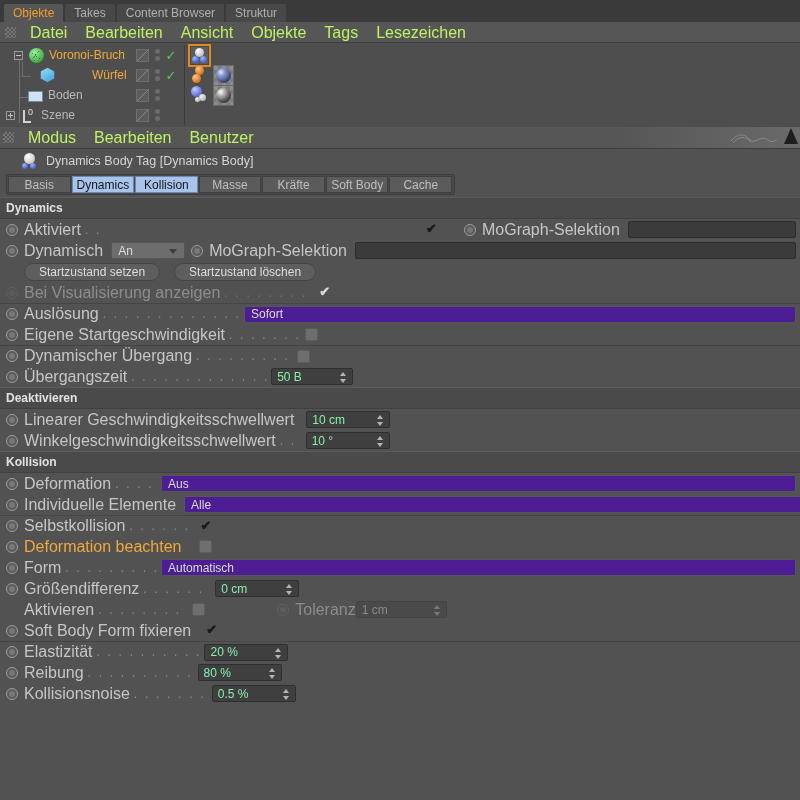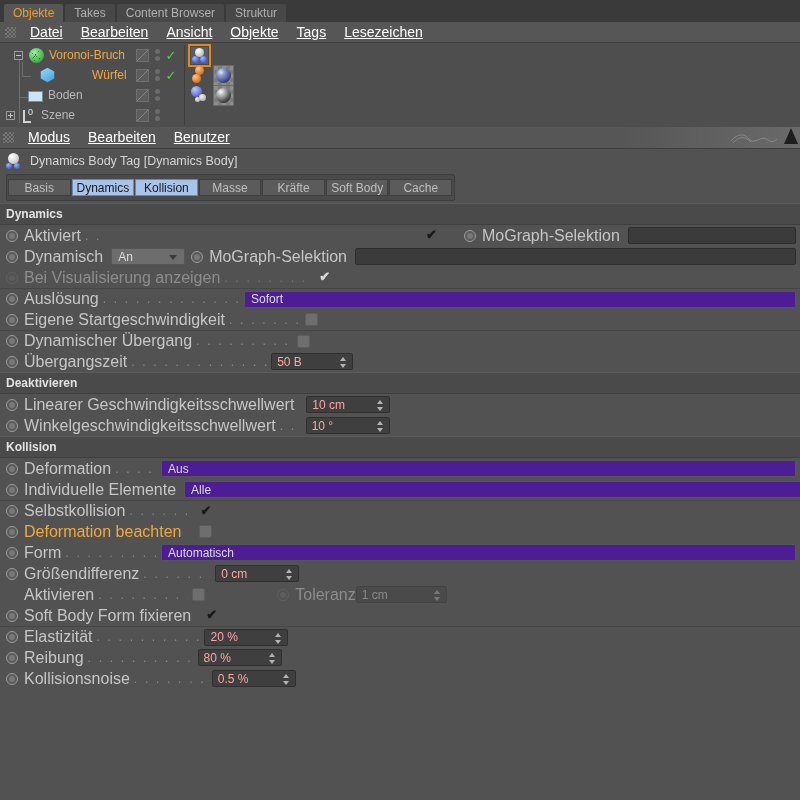--- a/index.html
+++ b/index.html
@@ -41,21 +41,21 @@
     width: 11px; height: 11px; margin: 0 5px 0 3px;
     background-image:
       linear-gradient(45deg, #8a8a8a 25%, transparent 25%, transparent 75%, #8a8a8a 75%),
       linear-gradient(45deg, #8a8a8a 25%, transparent 25%, transparent 75%, #8a8a8a 75%);
     background-size: 4px 4px;
     background-position: 0 0, 2px 2px;
     opacity: .65;
   }
   .menuitem {
     padding: 0 9px; height: 21px; line-height: 21px;
-    color: #ffffff; font-size: 14px; cursor: default; text-decoration: underline;
+    color: #bef264; font-size: 16px; cursor: default;
   }
 
   #tree { background: #4e4e4e; height: 84px; position: relative; padding-top: 2px; }
   .tree-row { display: flex; align-items: center; height: 20px; position: relative; }
   .tr-name { display: flex; align-items: center; width: 133px; position: relative; }
 
   .expander {
     width: 9px; height: 9px; border: 1px solid #9a9a9a;
     background: #4e4e4e; position: relative; flex: 0 0 auto;
   }
@@ -174,27 +174,27 @@
     border-left: 7px solid transparent; border-right: 7px solid transparent;
     border-bottom: 16px solid #1d1d1d; z-index: 3;
   }
   .am-swoosh {
     position: absolute; right: 22px; top: 5px; width: 48px; height: 12px;
     opacity: .35; z-index: 2;
   }
 
   .tagtitle {
     display: flex; align-items: center; height: 24px;
-    padding-left: 6px; background: #525252;
+    padding-left: 22px; background: #525252;
   }
   .tagtitle .tag-dyn-sm { width: 17px; height: 17px; position: relative; margin-right: 7px; }
   .tagtitle-text { font-size: 12.5px; color: #d5d5d5; }
 
   .modetabs {
-    display: flex; align-items: center; height: 27px;
+    display: flex; align-items: center; height: 21px;
     background: #4a4a4a; border: 1px solid #3d3d3d;
     margin: 1px 6px 2px 6px; padding: 1px; border-radius: 2px;
     width: 449px;
   }
   .mtab {
     flex: 1; text-align: center; height: 17px; line-height: 17px;
     font-size: 12px; color: #bfbfbf; background: #5b5b5b;
     border: 1px solid #3f3f3f; margin-right: 1px; cursor: default;
     white-space: nowrap;
   }
@@ -258,21 +258,21 @@
     position: absolute; right: 7px; top: 6px;
     width: 0; height: 0;
     border-left: 4px solid transparent; border-right: 4px solid transparent;
     border-top: 5px solid #3b3b3b;
   }
   .combo.flat { background: #4c1d95; }
 
   .numfield {
     height: 17px; background: #3f3f3f; border: 1px solid #2f2f2f;
     border-radius: 2px; display: flex; align-items: center;
-    padding-left: 5px; color: #fca5a5; font-size: 12px;
+    padding-left: 5px; color: #86efac; font-size: 12px;
     position: relative;
   }
   .numfield.dimf { color: #8a8a8a; background: #4a4a4a; border-color: #434343; }
   .spin {
     position: absolute; right: 5px; top: 3px; width: 7px; height: 11px;
   }
   .spin::before, .spin::after {
     content: ''; position: absolute; left: 0; width: 0; height: 0;
     border-left: 3.5px solid transparent; border-right: 3.5px solid transparent;
   }
@@ -475,20 +475,26 @@
       <span class="caret"></span>
     </div>
     <div style="width:6px"></div>
     <div class="mgrow">
       <div class="knob"></div>
       <span class="plabel">MoGraph-Selektion</span>
       <div class="bigfield" style="margin:0 4px 0 8px;"></div>
     </div>
   </div>
 
+  <div class="prow">
+    <div style="width:18px"></div>
+    <div class="btn">Startzustand setzen</div>
+    <div style="width:14px"></div>
+    <div class="btn">Startzustand löschen</div>
+  </div>
 
   <div class="prow">
     <div class="knob dim half"></div>
     <span class="plabel dim">Bei Visualisierung anzeigen</span>
     <span class="dots dimd" style="flex:0 0 90px;">. . . . . . . . . .</span>
     <div class="chk light">✔</div>
   </div>
 
   <div class="prow sep">
     <div class="knob"></div>

